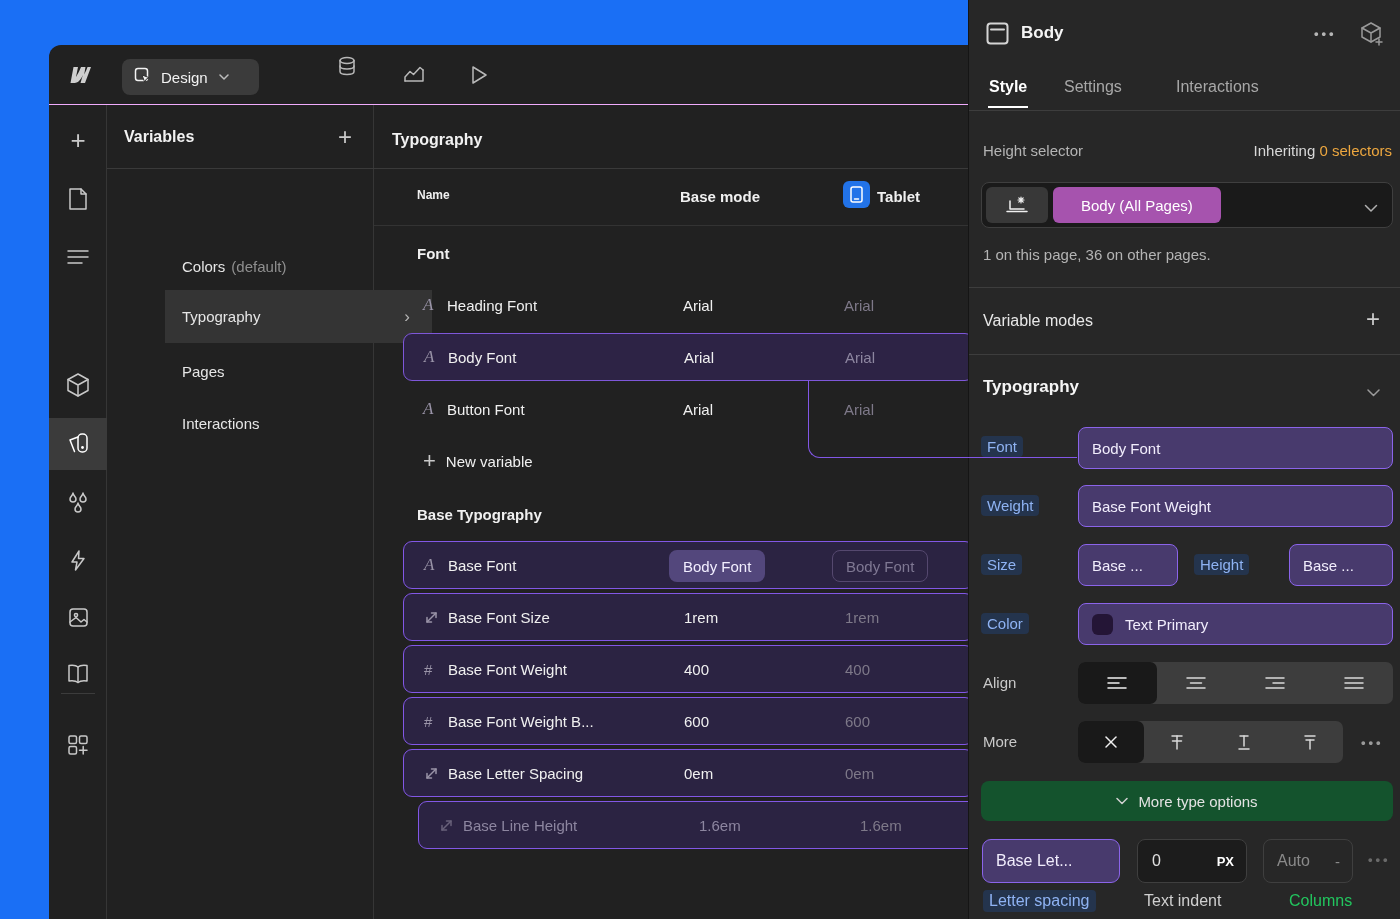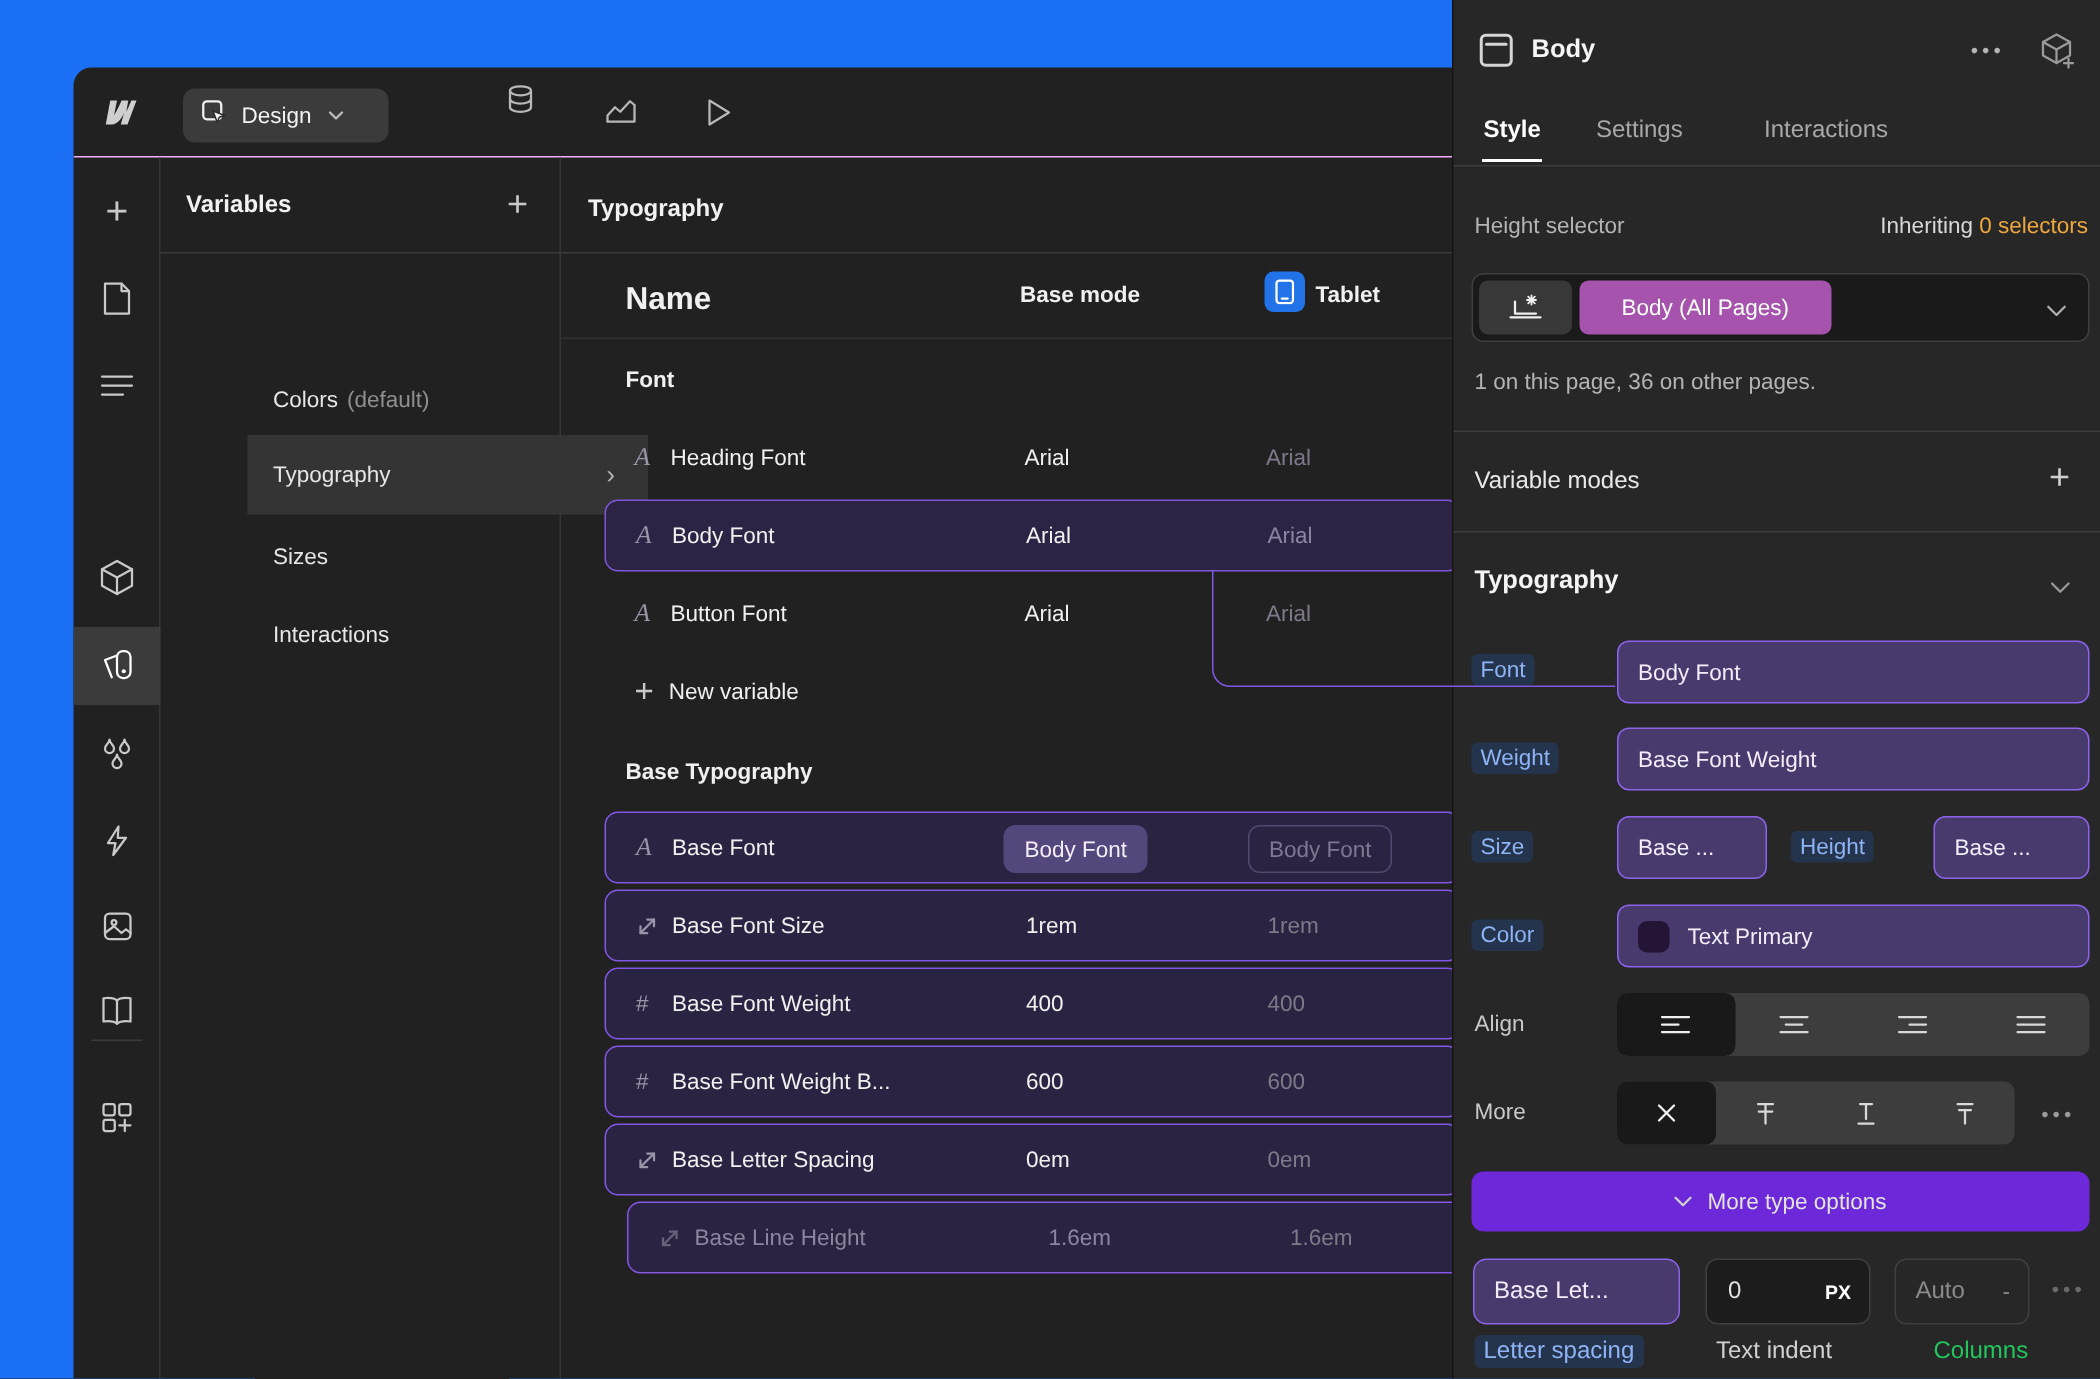--- a/index.html
+++ b/index.html
@@ -162,33 +162,33 @@
     <div class="divider-h" style="left:0;top:63px;width:267px;"></div>
     <div class="side-item" style="top:135px;">
       <span>Colors</span>
       <span class="dim" style="margin-left:6px;color:#8f8f8f;">(default)</span>
     </div>
     <div class="side-item" style="top:185px;height:53px;background:#343434;">
       <span>Typography</span>
       <span style="position:absolute;right:22px;color:#b5b5b5;font-size:17px;">›</span>
     </div>
     <div class="side-item" style="top:240px;">
-      <span>Sizes</span>
+      <span>Pages</span>
     </div>
     <div class="side-item" style="top:292px;">
       <span>Interactions</span>
     </div>
   </div>
 
   <div class="abs" style="left:325px;top:60px;right:0;bottom:0;">
     <div class="abs bold" style="left:18px;top:26px;font-size:16px;color:#f2f2f2;">Typography</div>
     <div class="divider-h" style="left:0;top:63px;right:0;"></div>
 
     <div class="abs" style="left:0;top:63px;right:0;height:57px;">
-      <span class="abs bold" style="left:43px;top:20px;font-size:21px;color:#f0f0f0;">Name</span>
+      <span class="abs bold" style="left:43px;top:20px;font-size:12px;color:#f0f0f0;">Name</span>
       <span class="abs bold" style="left:306px;top:20px;font-size:15px;color:#f0f0f0;">Base mode</span>
       <span class="abs" style="left:469px;top:13px;width:27px;height:27px;background:#2273e8;border-radius:6px;display:flex;align-items:center;justify-content:center;">
         <svg width="13" height="17" viewBox="0 0 13 17">
             <rect x="1" y="1" width="11" height="15" rx="2" class="icon-stroke" style="stroke:#fff"></rect>
             <line x1="4.5" y1="13" x2="8.5" y2="13" class="icon-stroke" style="stroke:#fff"></line>
           </svg>
       </span>
       <span class="abs bold" style="left:503px;top:20px;font-size:15px;color:#f0f0f0;">Tablet</span>
     </div>
     <div class="divider-h" style="left:0;top:120px;right:0;background:#333;"></div>
@@ -420,21 +420,21 @@
     <div class="seg">
       <svg width="16" height="17" viewBox="0 0 16 17">
           <line x1="3" y1="2" x2="13" y2="2" class="icon-stroke" style="stroke:#d9d9d9"></line>
           <line x1="4" y1="6" x2="12" y2="6" class="icon-stroke" style="stroke:#d9d9d9"></line>
           <line x1="8" y1="6" x2="8" y2="15" class="icon-stroke" style="stroke:#d9d9d9"></line>
         </svg>
     </div>
   </div>
   <span class="abs dots" style="left:392px;top:735px;color:#9a9a9a;">•••</span>
 
-  <div class="abs flexc" style="left:12px;top:781px;width:412px;height:40px;background:#6d28d9;border-radius:8px;justify-content:center;gap:10px;">
+  <div class="abs flexc" style="left:12px;top:781px;width:412px;height:40px;background:#14532d;border-radius:8px;justify-content:center;gap:10px;">
     <svg width="12" height="8" viewBox="0 0 12 8">
         <polyline points="1,1.5 6,6.5 11,1.5" class="icon-stroke" style="stroke:#d0d0d0"></polyline>
       </svg>
     <span style="font-size:15px;color:#e3e3e3;">More type options</span>
   </div>
 
   <div class="pfield" style="left:13px;top:839px;width:138px;height:44px;border-radius:9px;">
     <span style="font-size:16px;">Base Let...</span>
   </div>
   <div class="darkfield" style="left:168px;top:839px;width:110px;height:44px;">

